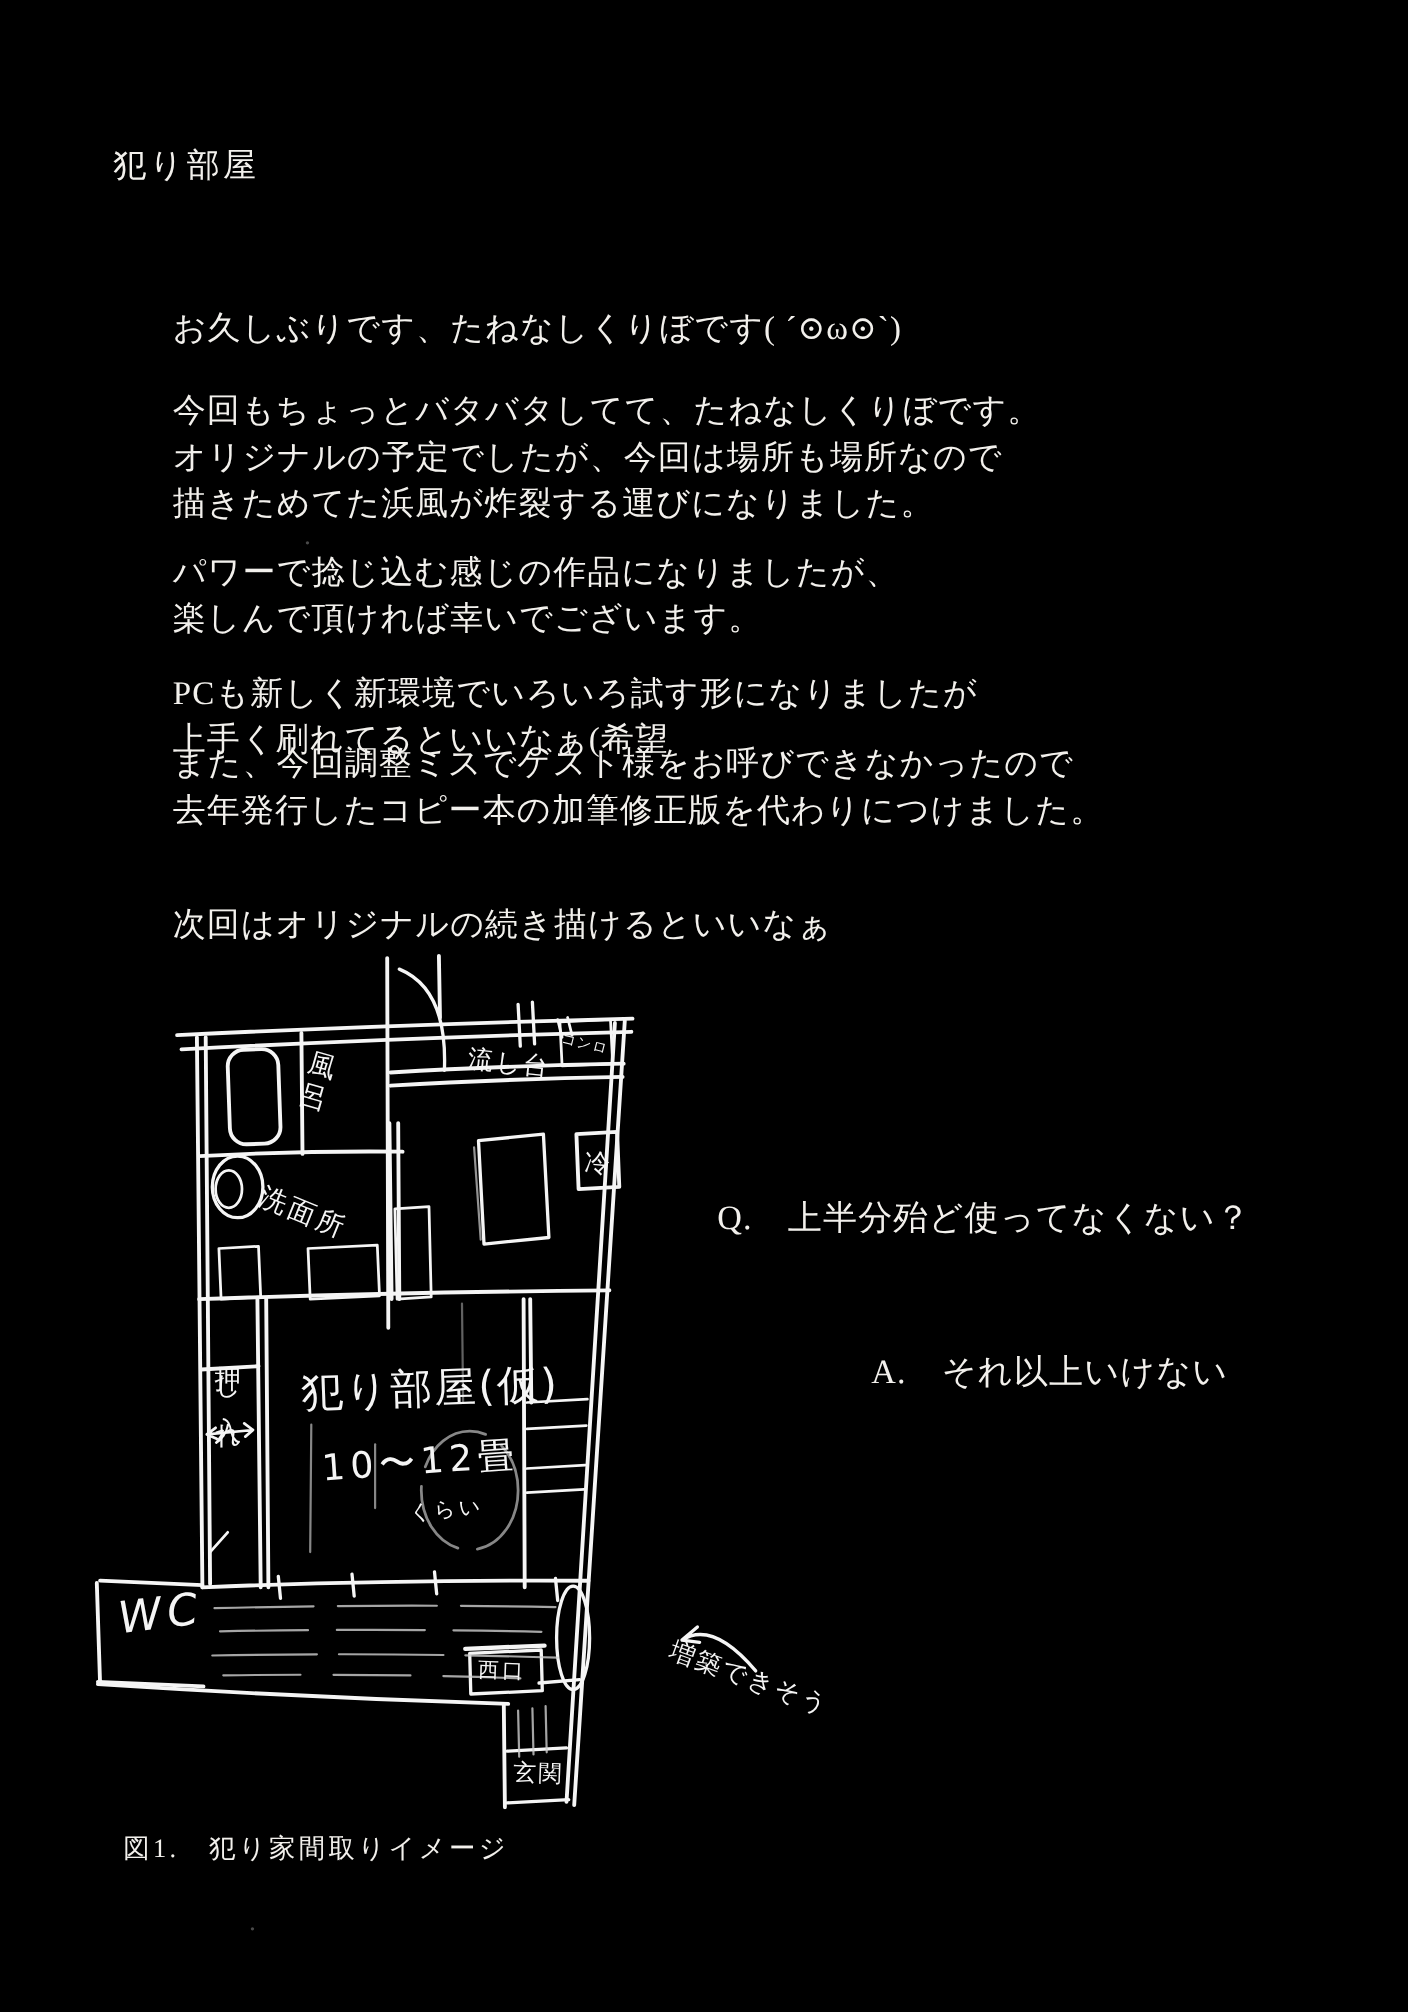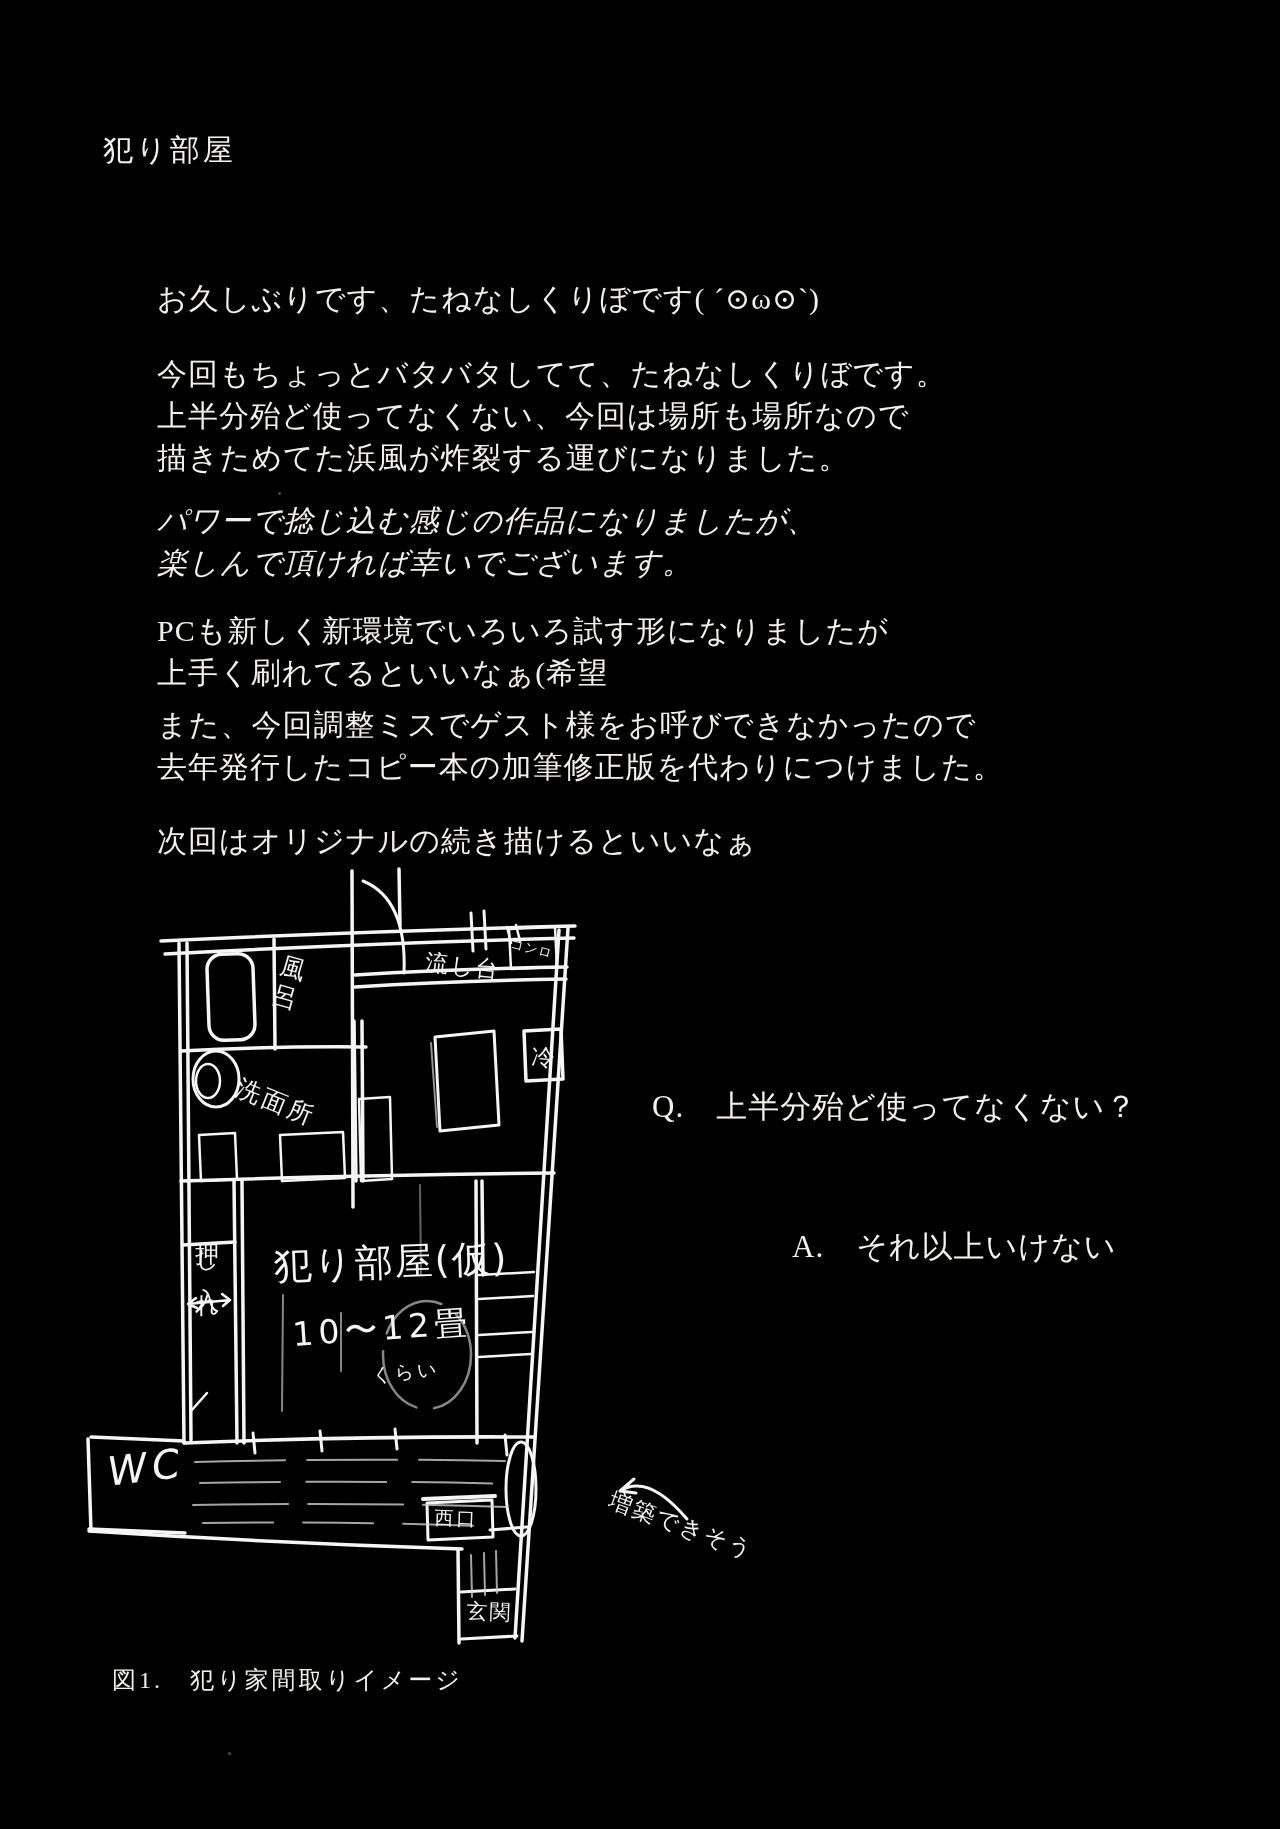--- a/index.html
+++ b/index.html
@@ -11,23 +11,23 @@
     color:#f2f0ec;
   }
   .abs{position:absolute;}
   .heading{
     left:103px;top:130px;
     font-size:30px;letter-spacing:3px;
   }
   .para{left:157px;font-size:30px;line-height:42px;letter-spacing:1px;white-space:nowrap;margin-top:48px;}
   .p1{top:230px;}
   .p2{top:305px;}
-  .p3{top:452px;font-style:italic;}
+  .p3{top:452px;}
   .p4{top:562px;}
-  .p5{top:656px;}
+  .p5{top:628px;font-family:Liberation Mono, monospace;}
   .p6{top:772px;}
   .qa{font-size:31px;letter-spacing:1px;white-space:nowrap;}
   .q{left:652px;top:1086px;}
   .a{left:792px;top:1226px;}
   .caption{
     left:112px;top:1664px;
     font-size:24px;letter-spacing:3px;white-space:nowrap;
   }
   .floorplan{
     left:75px;top:855px;width:720px;height:790px;
@@ -58,21 +58,21 @@
 </head>
 <body>
 
 <div class="abs heading">犯り部屋</div>
 
 <div class="abs para p1">
   <div>お久しぶりです、たねなしくりぼです( ´⊙ω⊙`)</div>
 </div>
 <div class="abs para p2">
   <div>今回もちょっとバタバタしてて、たねなしくりぼです。</div>
-  <div>上半分殆ど使ってなくない、今回は場所も場所なので</div>
+  <div>オリジナルの予定でしたが、今回は場所も場所なので</div>
   <div>描きためてた浜風が炸裂する運びになりました。</div>
 </div>
 <div class="abs para p3">
   <div>パワーで捻じ込む感じの作品になりましたが、</div>
   <div>楽しんで頂ければ幸いでございます。</div>
 </div>
 <div class="abs para p4">
   <div>PCも新しく新環境でいろいろ試す形になりましたが</div>
   <div>上手く刷れてるといいなぁ(希望</div>
 </div>

